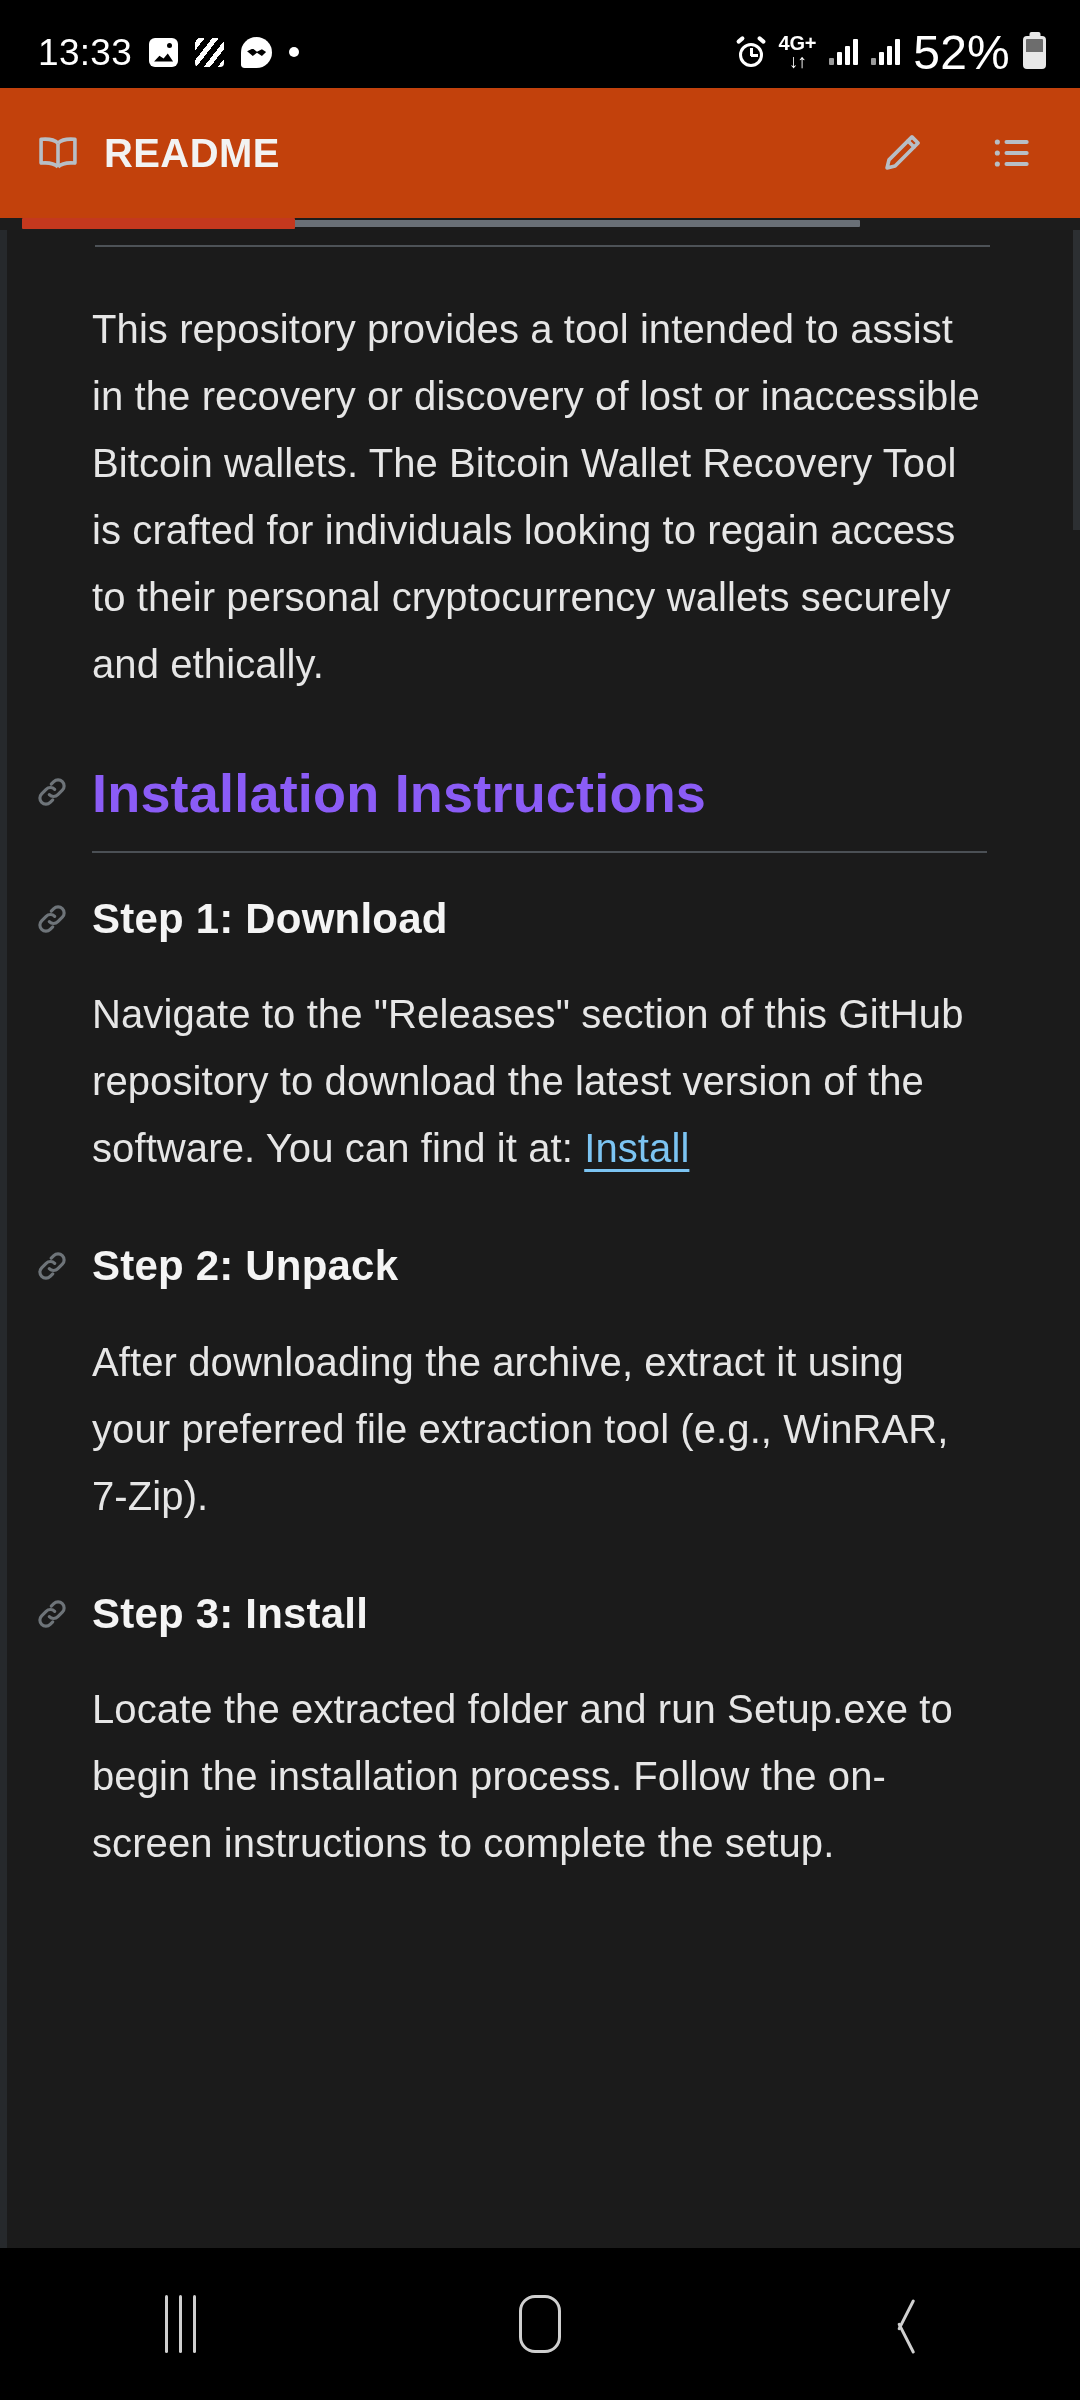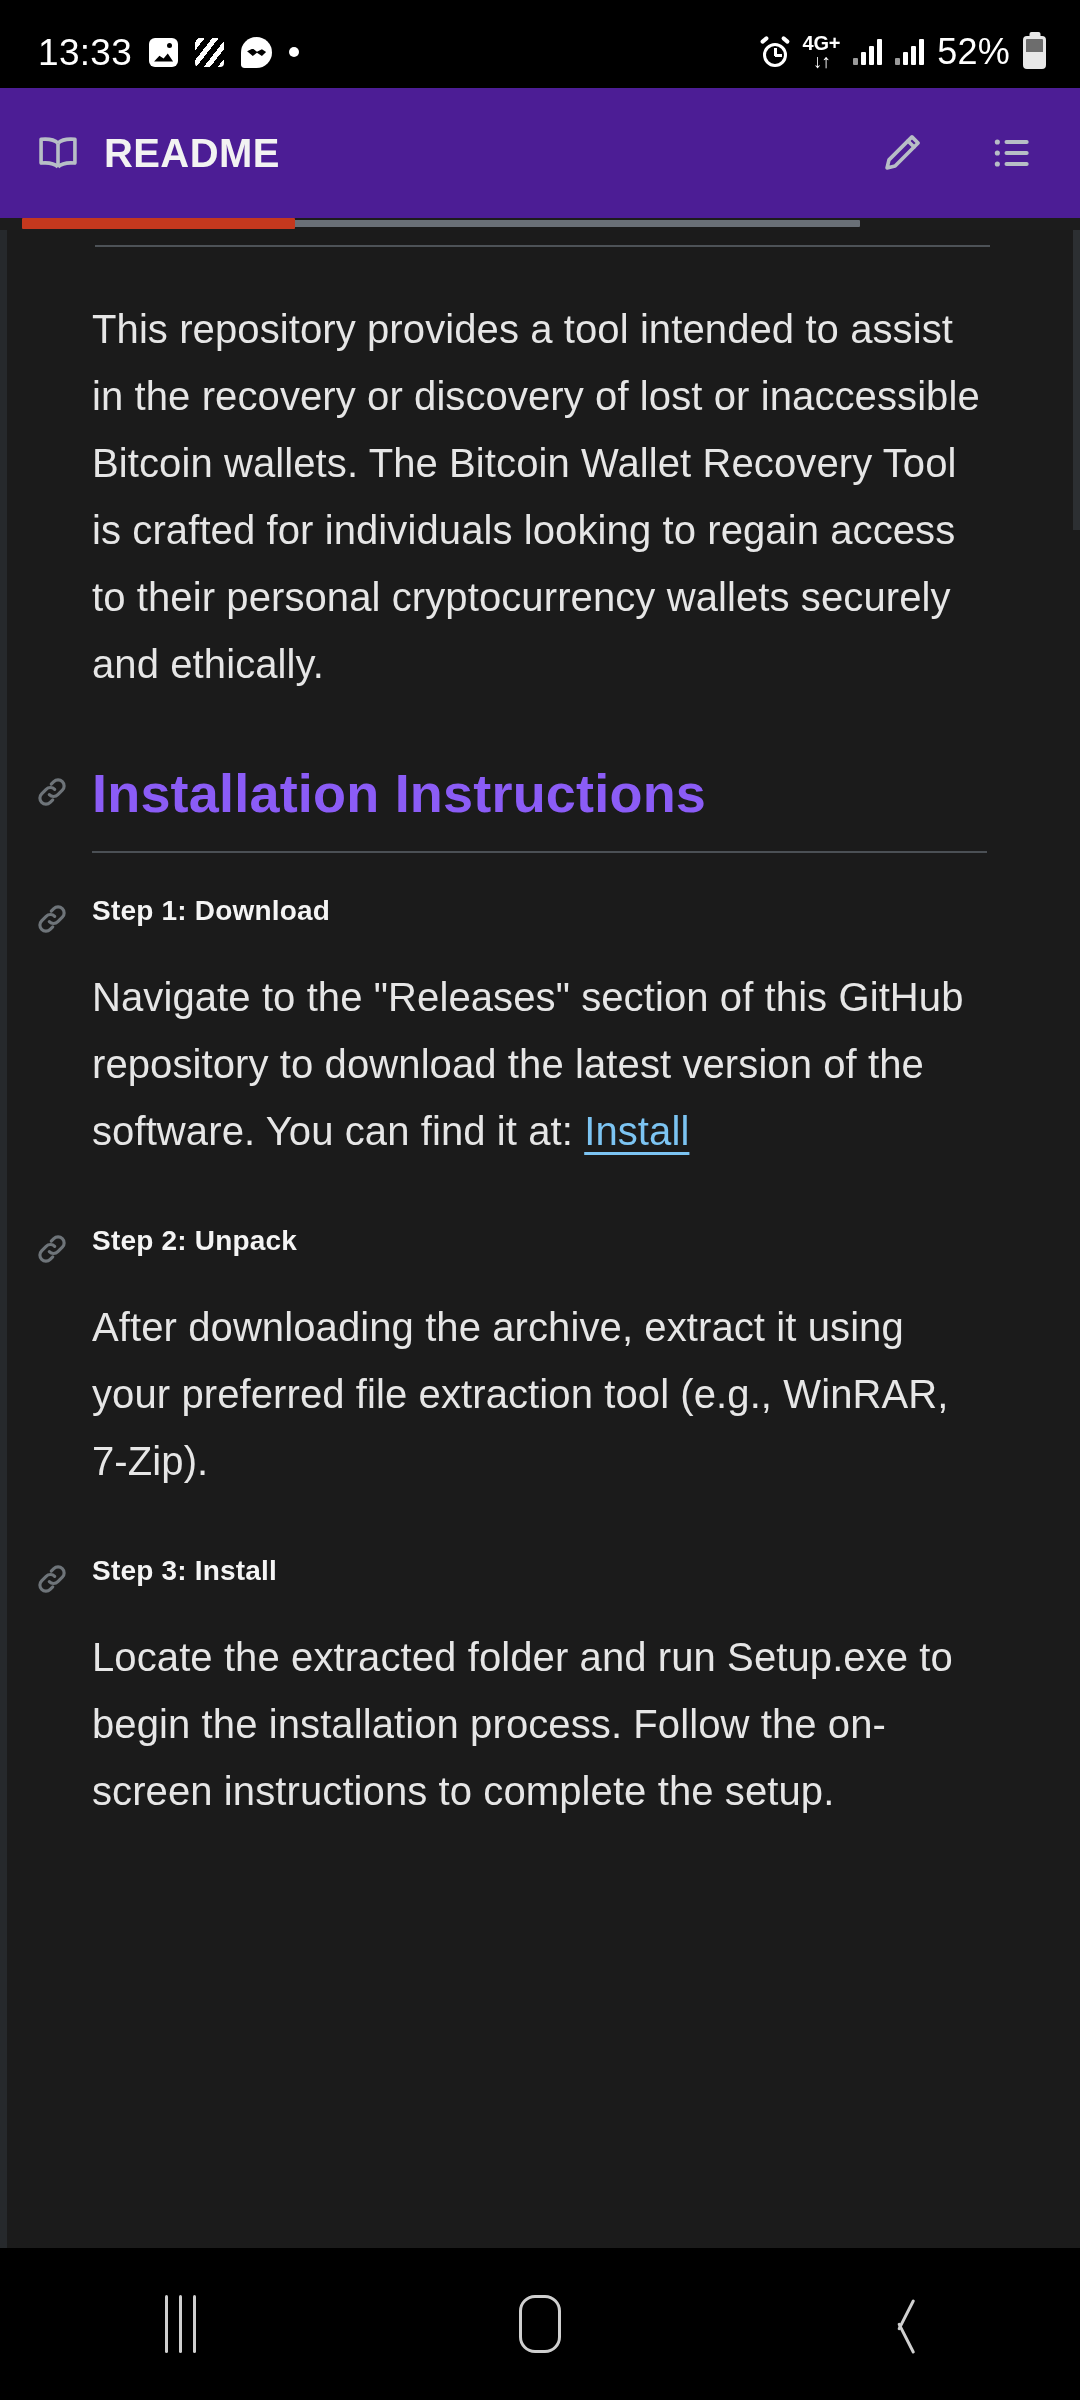--- a/index.html
+++ b/index.html
@@ -69,34 +69,34 @@
   .ic-net .arrows { font-size:19px; letter-spacing:-1px; margin-top:-1px; }
 
   .bars { display:flex; align-items:flex-end; gap:3px; height:26px; }
   .bars i { display:block; width:5px; background:#fff; border-radius:1px; }
   .bars i:nth-child(1){ height:7px; }
   .bars i:nth-child(2){ height:13px; }
   .bars i:nth-child(3){ height:19px; }
   .bars i:nth-child(4){ height:26px; }
   .bars.dim i:nth-child(1){ background:#9a9a9a; }
 
-  .sb-batt-txt { font-size:36px; letter-spacing:.2px; }
+  .sb-batt-txt { font-size:48px; letter-spacing:.2px; }
   .ic-battery {
     width:23px; height:33px; border:3px solid #e8e8e8; border-radius:4px;
     position:relative; background:linear-gradient(to top,#e8e8e8 52%, #6d6d6d 52%);
   }
   .ic-battery::before {
     content:""; position:absolute; top:-7px; left:50%; transform:translateX(-50%);
     width:11px; height:5px; background:#e8e8e8; border-radius:2px 2px 0 0;
   }
 
   
   .appbar {
     position:absolute; top:88px; left:0; width:1080px; height:130px;
-    background:#4c1d95;
+    background:#c2410c;
     display:flex; align-items:center; justify-content:space-between;
     padding:0 44px 0 36px;
   }
   .appbar-left { display:flex; align-items:center; gap:24px; }
   .book-icon { width:44px; height:36px; flex:0 0 auto; }
   .app-title {
     font-size:40px; font-weight:700; color:#f2f2f2; letter-spacing:.4px;
   }
   .appbar-right { display:flex; align-items:center; gap:62px; }
   .hdr-btn { width:48px; height:48px; display:flex; align-items:center; justify-content:center; }
@@ -158,21 +158,21 @@
     letter-spacing:.2px;
     line-height:1.25;
   }
   .h1-anchor { top:14px; }
   .hr {
     height:2px; background:#4b5055; margin-top:23px; width:895px;
   }
 
   h2.h-step {
     color:#f4f4f4;
-    font-size:28px;
+    font-size:42px;
     font-weight:700;
     letter-spacing:.2px;
     line-height:1.25;
   }
   .h2-anchor { top:8px; }
 
   a.inline-link {
     color:#7cc4f2;
     text-decoration:underline;
     text-decoration-thickness:3px;

